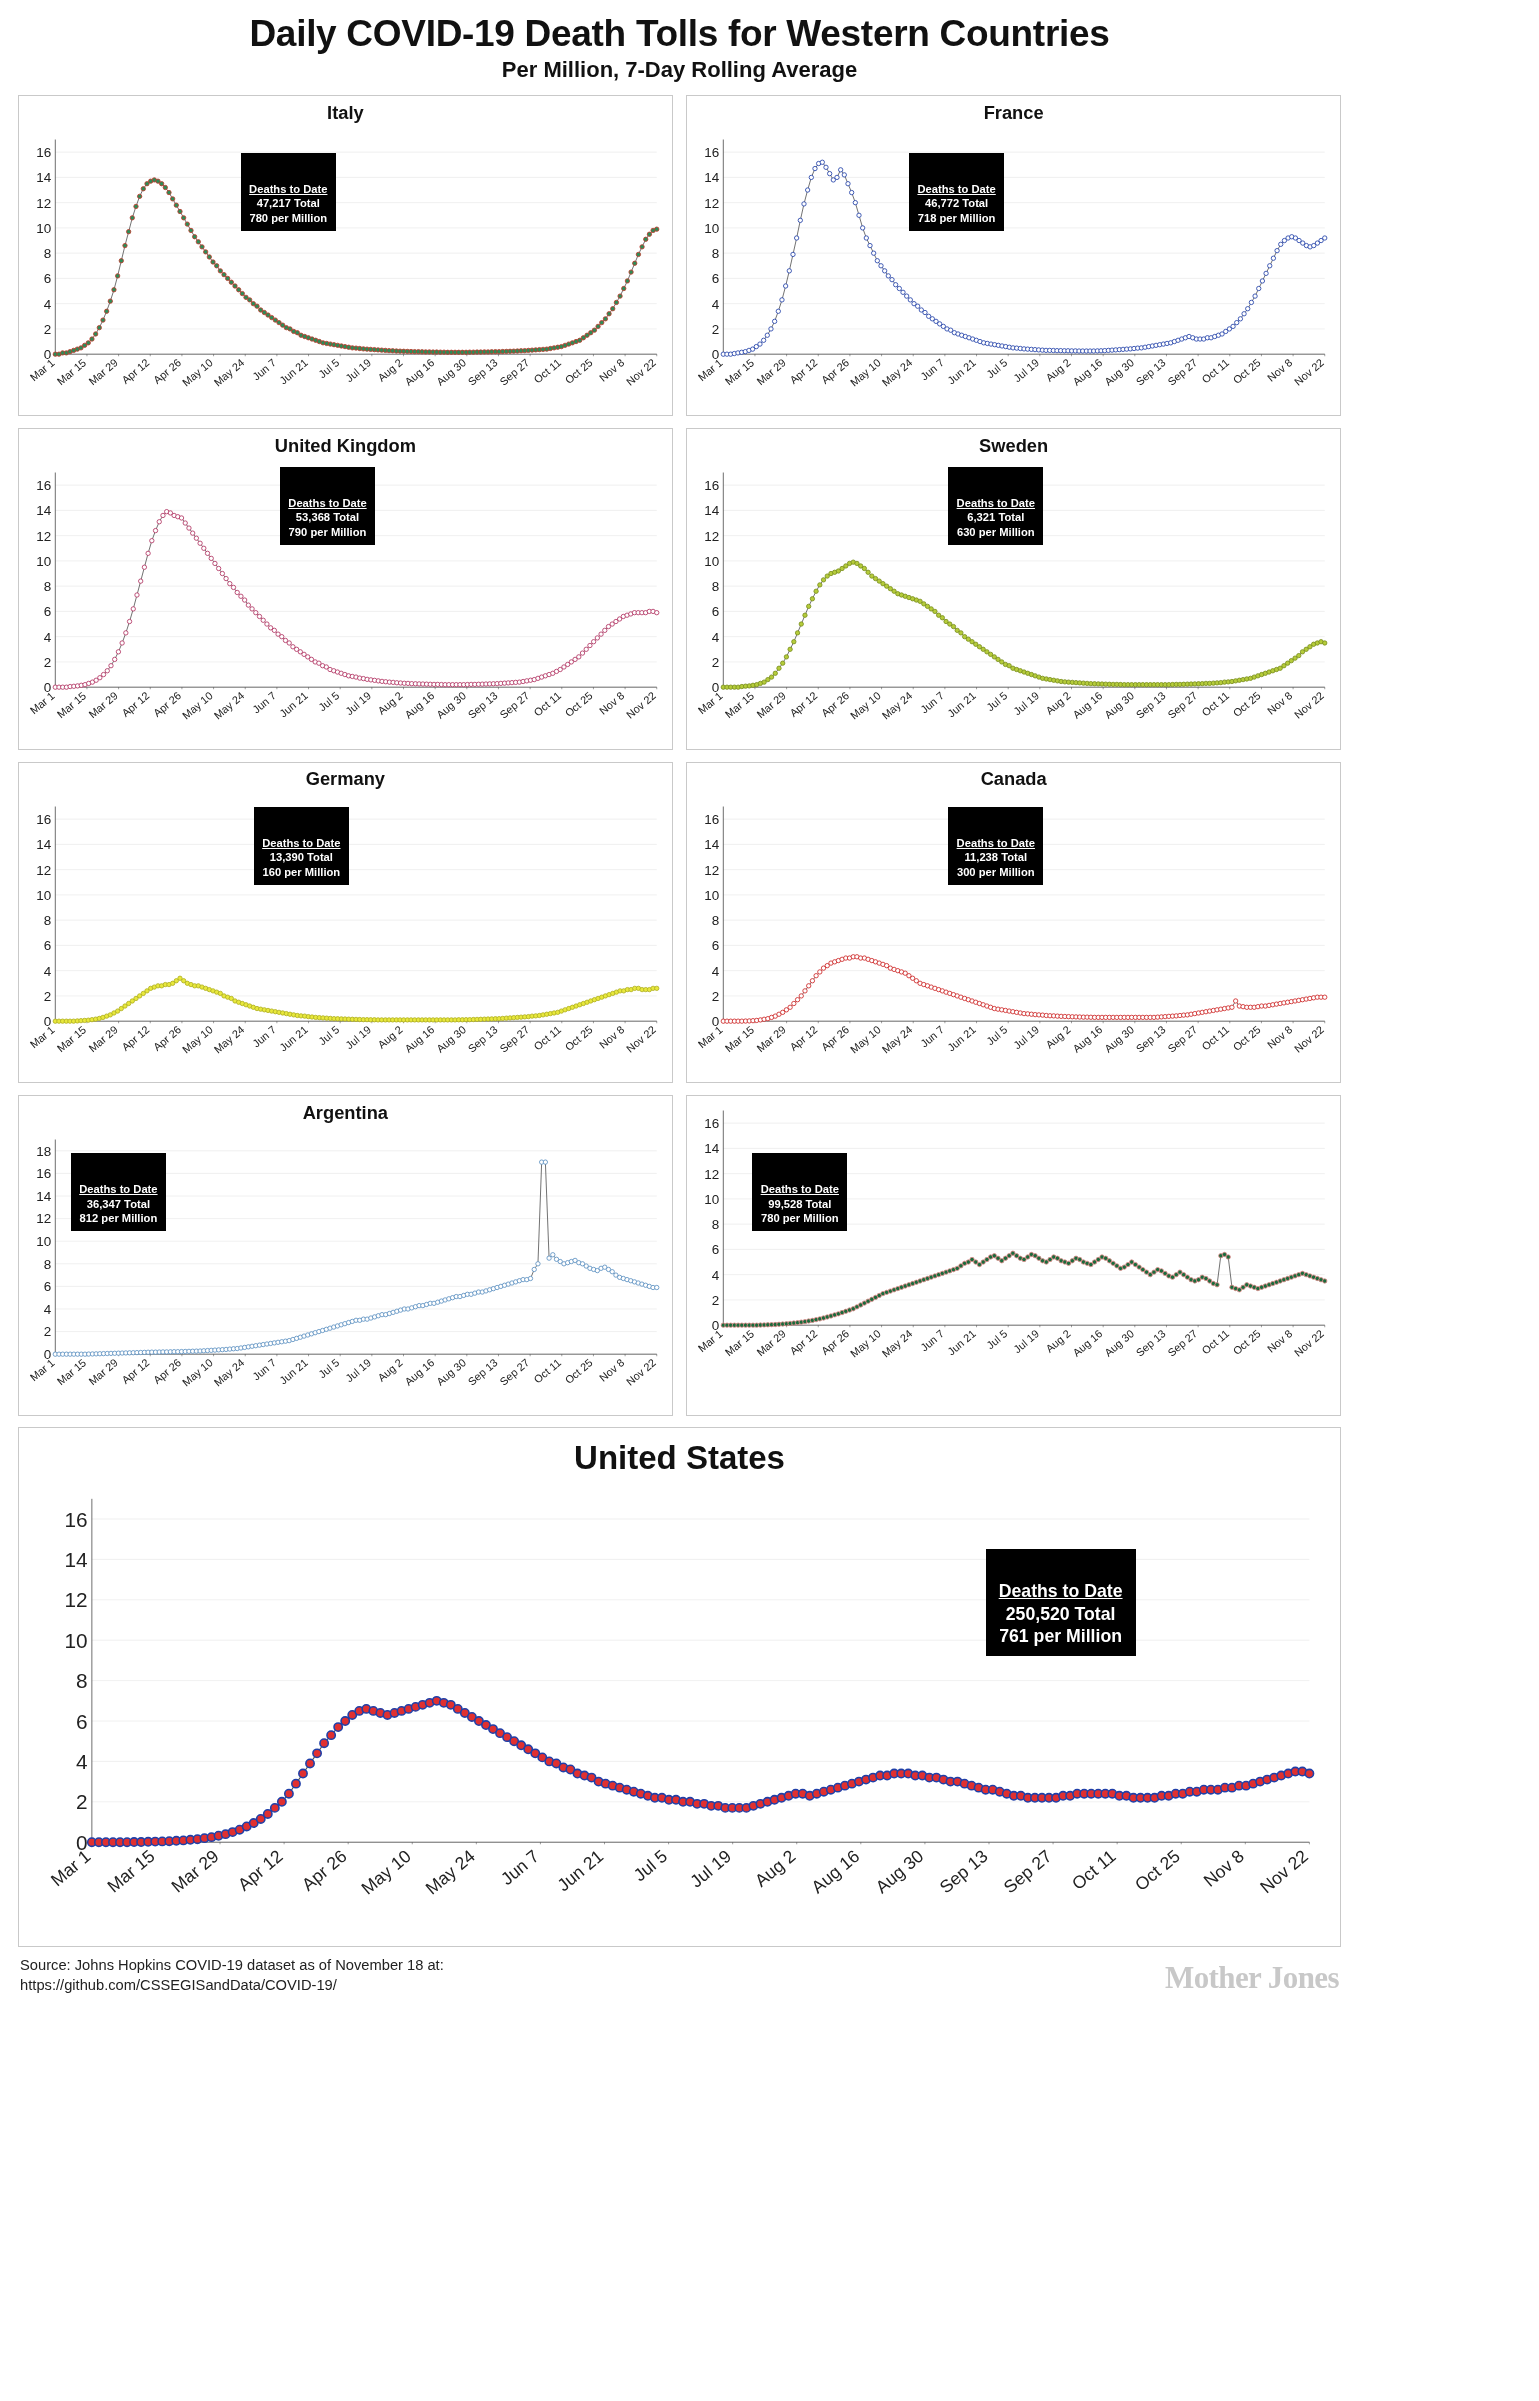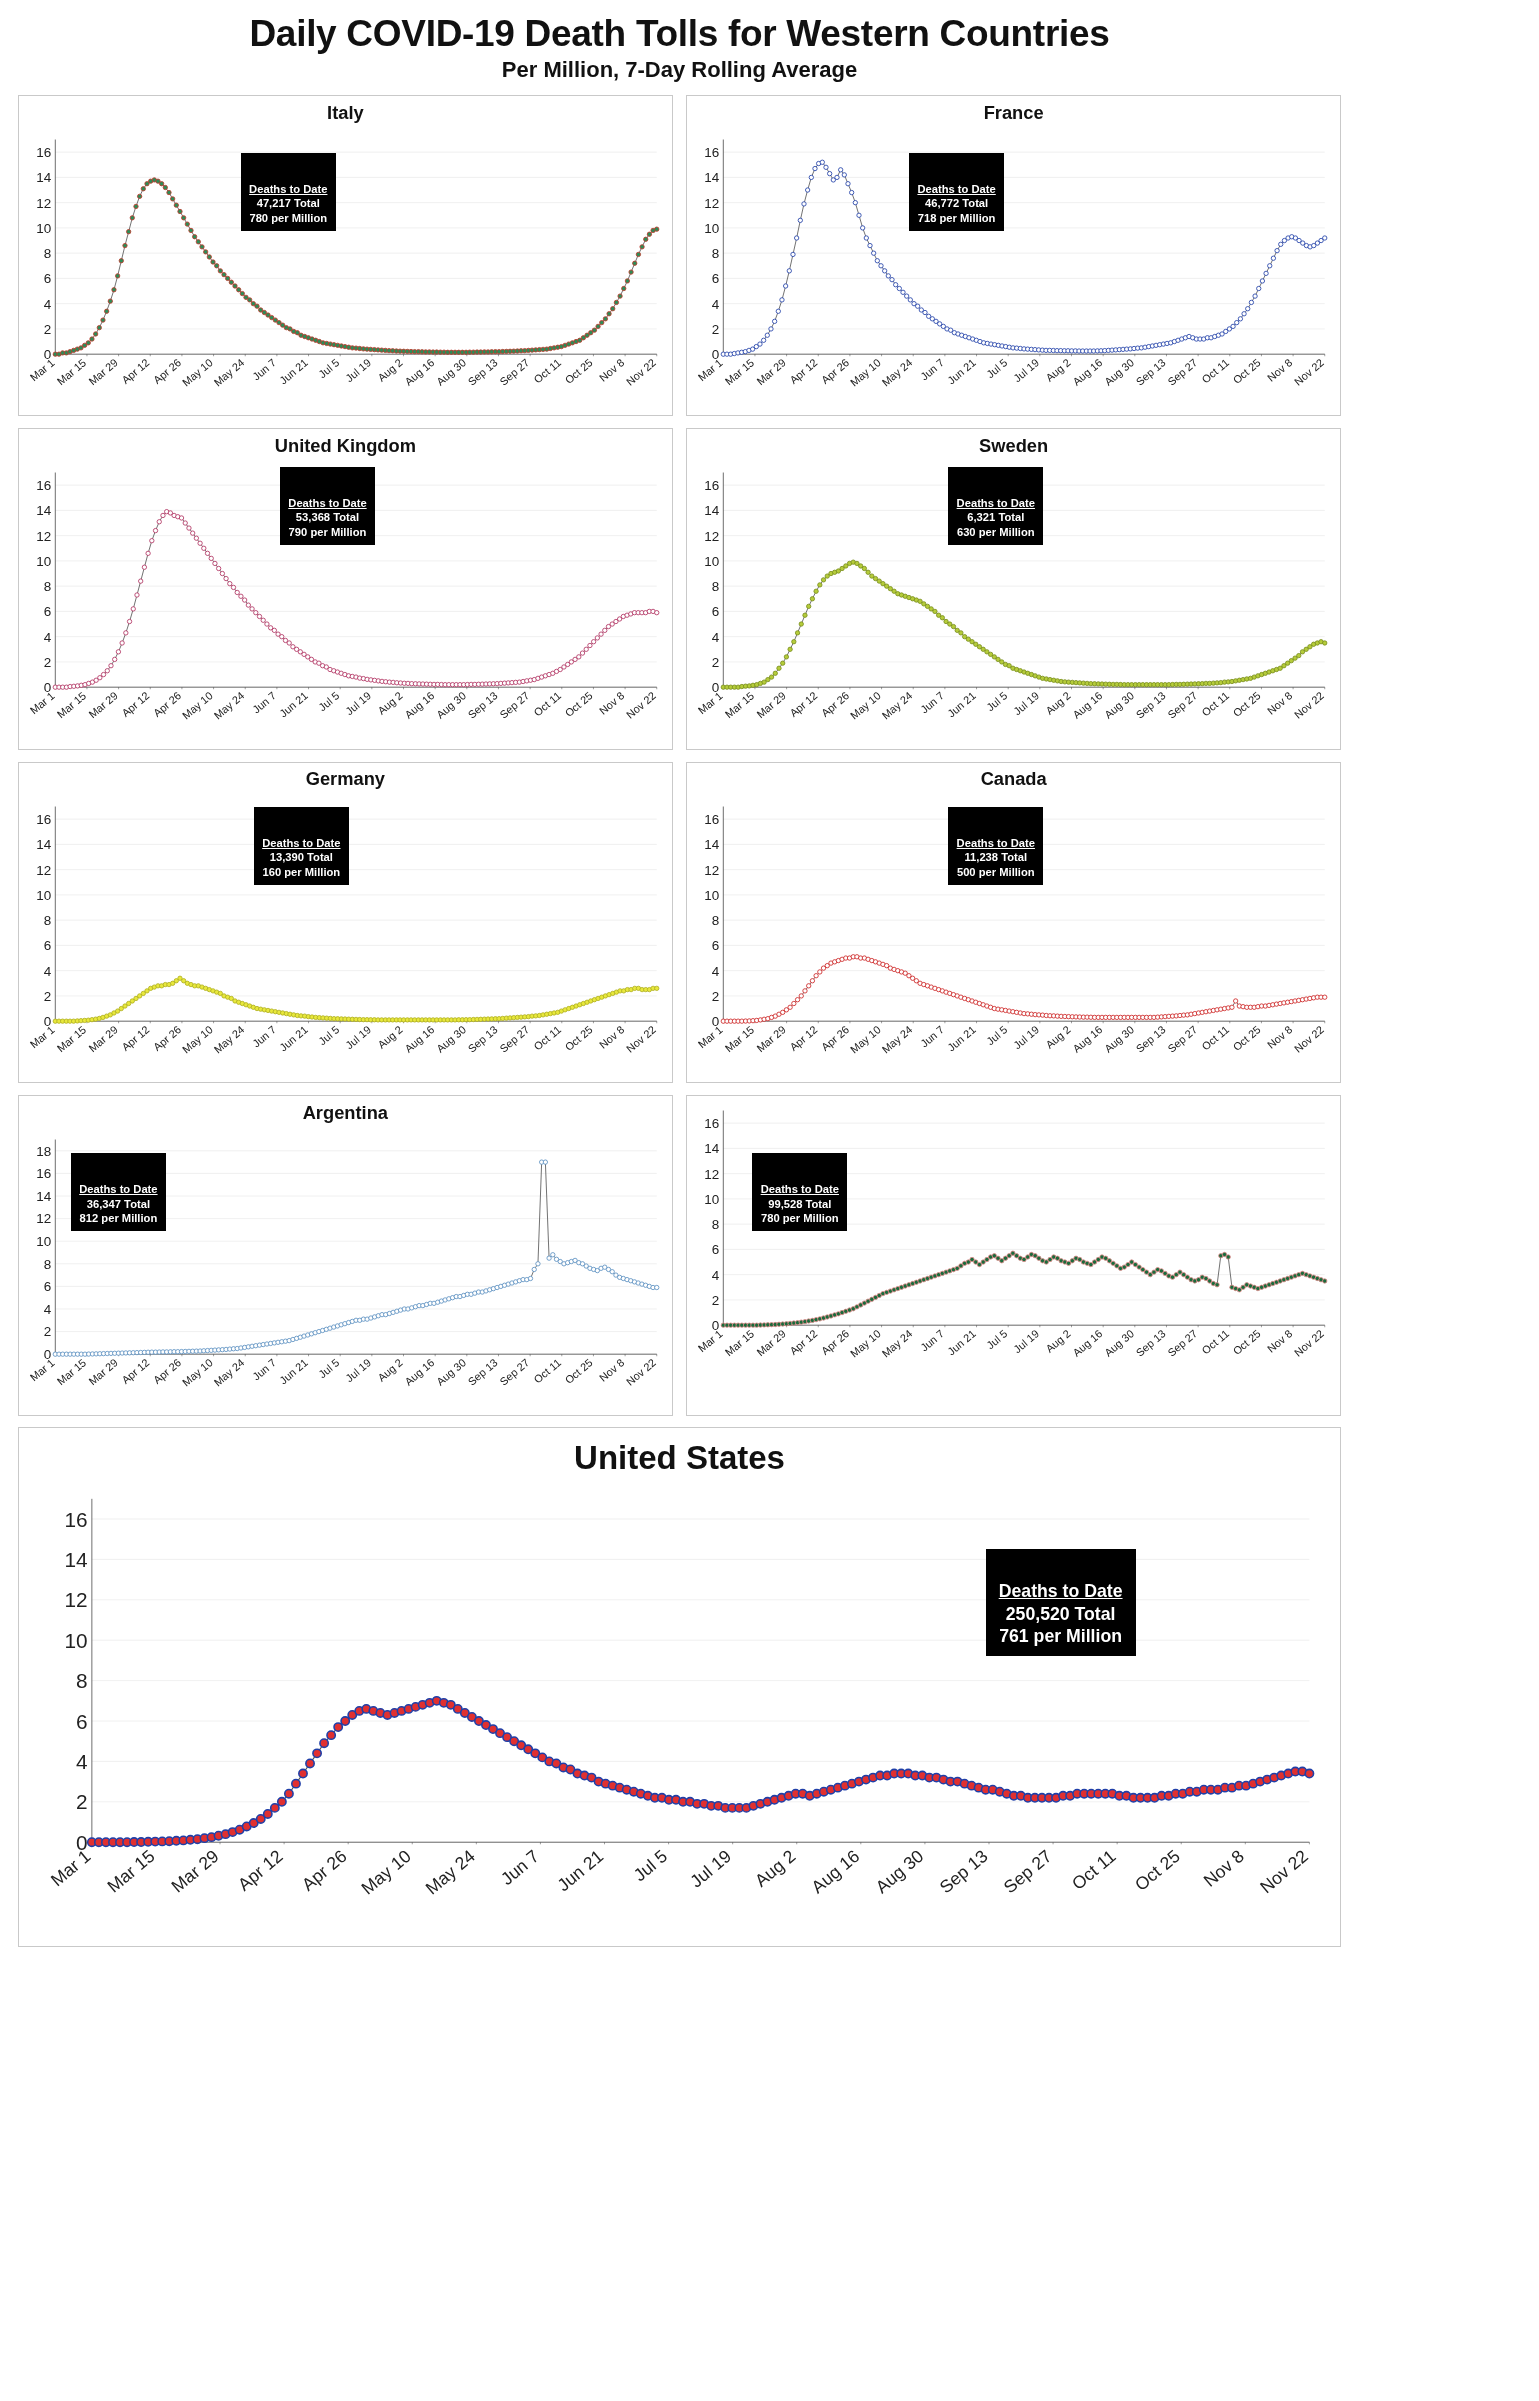--- a/index.html
+++ b/index.html
@@ -1523,21 +1523,21 @@
             <circle cx="1201.36" cy="398.16" r="4.2" fill="#ffffff" stroke="#cc2222" stroke-width="1.6"></circle>
             <circle cx="1208.52" cy="396.95" r="4.2" fill="#ffffff" stroke="#cc2222" stroke-width="1.6"></circle>
             <circle cx="1215.68" cy="395.73" r="4.2" fill="#ffffff" stroke="#cc2222" stroke-width="1.6"></circle>
             <circle cx="1222.84" cy="395.73" r="4.2" fill="#ffffff" stroke="#cc2222" stroke-width="1.6"></circle>
             <circle cx="1230.00" cy="395.73" r="4.2" fill="#ffffff" stroke="#cc2222" stroke-width="1.6"></circle>
           </svg>
         </div>
         <div class="info-box" style="left: 40%; top: 14%;">
           <span class="hdr">Deaths to Date</span>
           <span class="ln">11,238 Total</span>
-          <span class="ln">500 per Million</span>
+          <span class="ln">300 per Million</span>
         </div>
       </div>
       <div class="panel">
         <div class="panel-title">Argentina</div>
         <div class="plot-wrap">
           <svg class="plot" viewBox="0 0 1260 560" preserveAspectRatio="xMidYMid meet">
             <line x1="70" y1="442" x2="1230" y2="442" stroke="#e2e2e2" stroke-width="1"></line>
             <text class="axis-txt" x="62" y="451.36" font-size="26" text-anchor="end">0</text>
             <line x1="70" y1="398.42105263157896" x2="1230" y2="398.42105263157896" stroke="#e2e2e2" stroke-width="1"></line>
             <text class="axis-txt" x="62" y="407.781052631579" font-size="26" text-anchor="end">2</text>
@@ -2249,15 +2249,22 @@
           <circle cx="2480.00" cy="568.00" r="8" fill="#e03030" stroke="#1f3fa8" stroke-width="3"></circle>
         </svg>
       </div>
     <div class="info-box us-info">
       <span class="hdr">Deaths to Date</span>
       <span class="ln">250,520 Total</span>
       <span class="ln">761 per Million</span>
     </div>
   </div>
 
+  <div class="footer">
+    <div class="source">
+      <div>Source: Johns Hopkins COVID-19 dataset as of November 18 at:</div>
+      <div>https://github.com/CSSEGISandData/COVID-19/</div>
+    </div>
+    <div class="mj-logo">Mother Jones</div>
+  </div>
 
 </div>
 
 
 </body></html>

